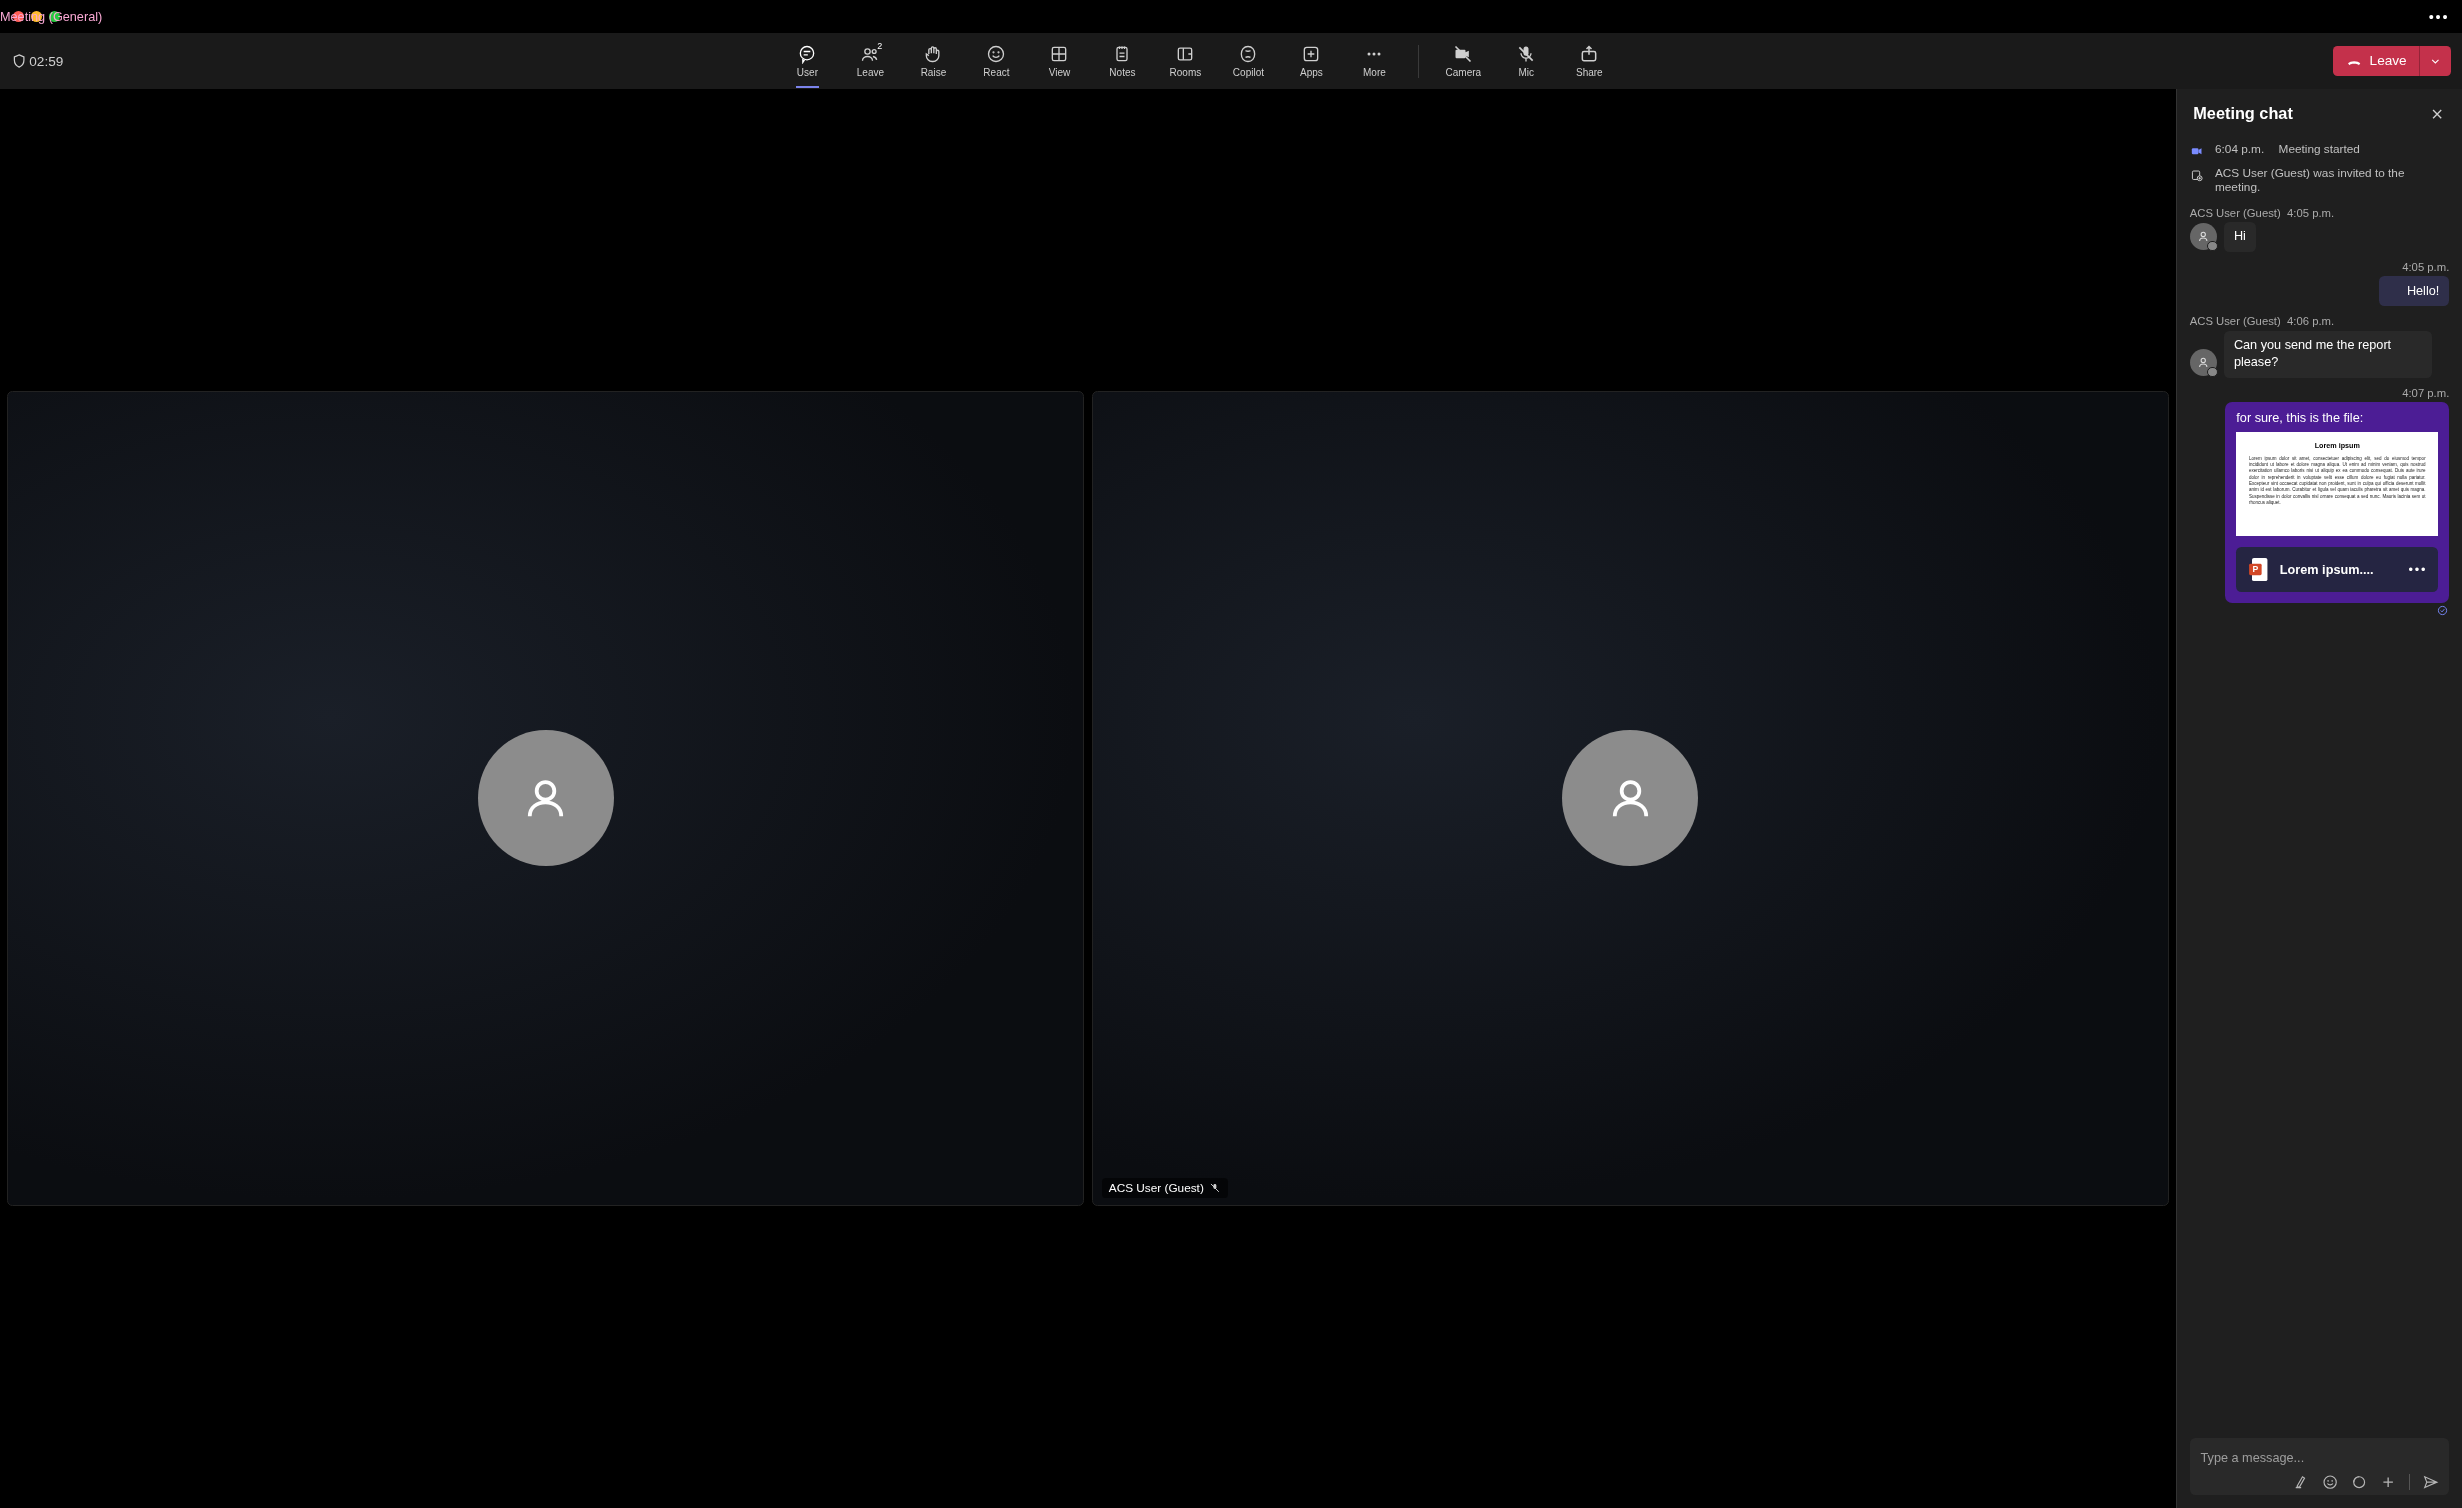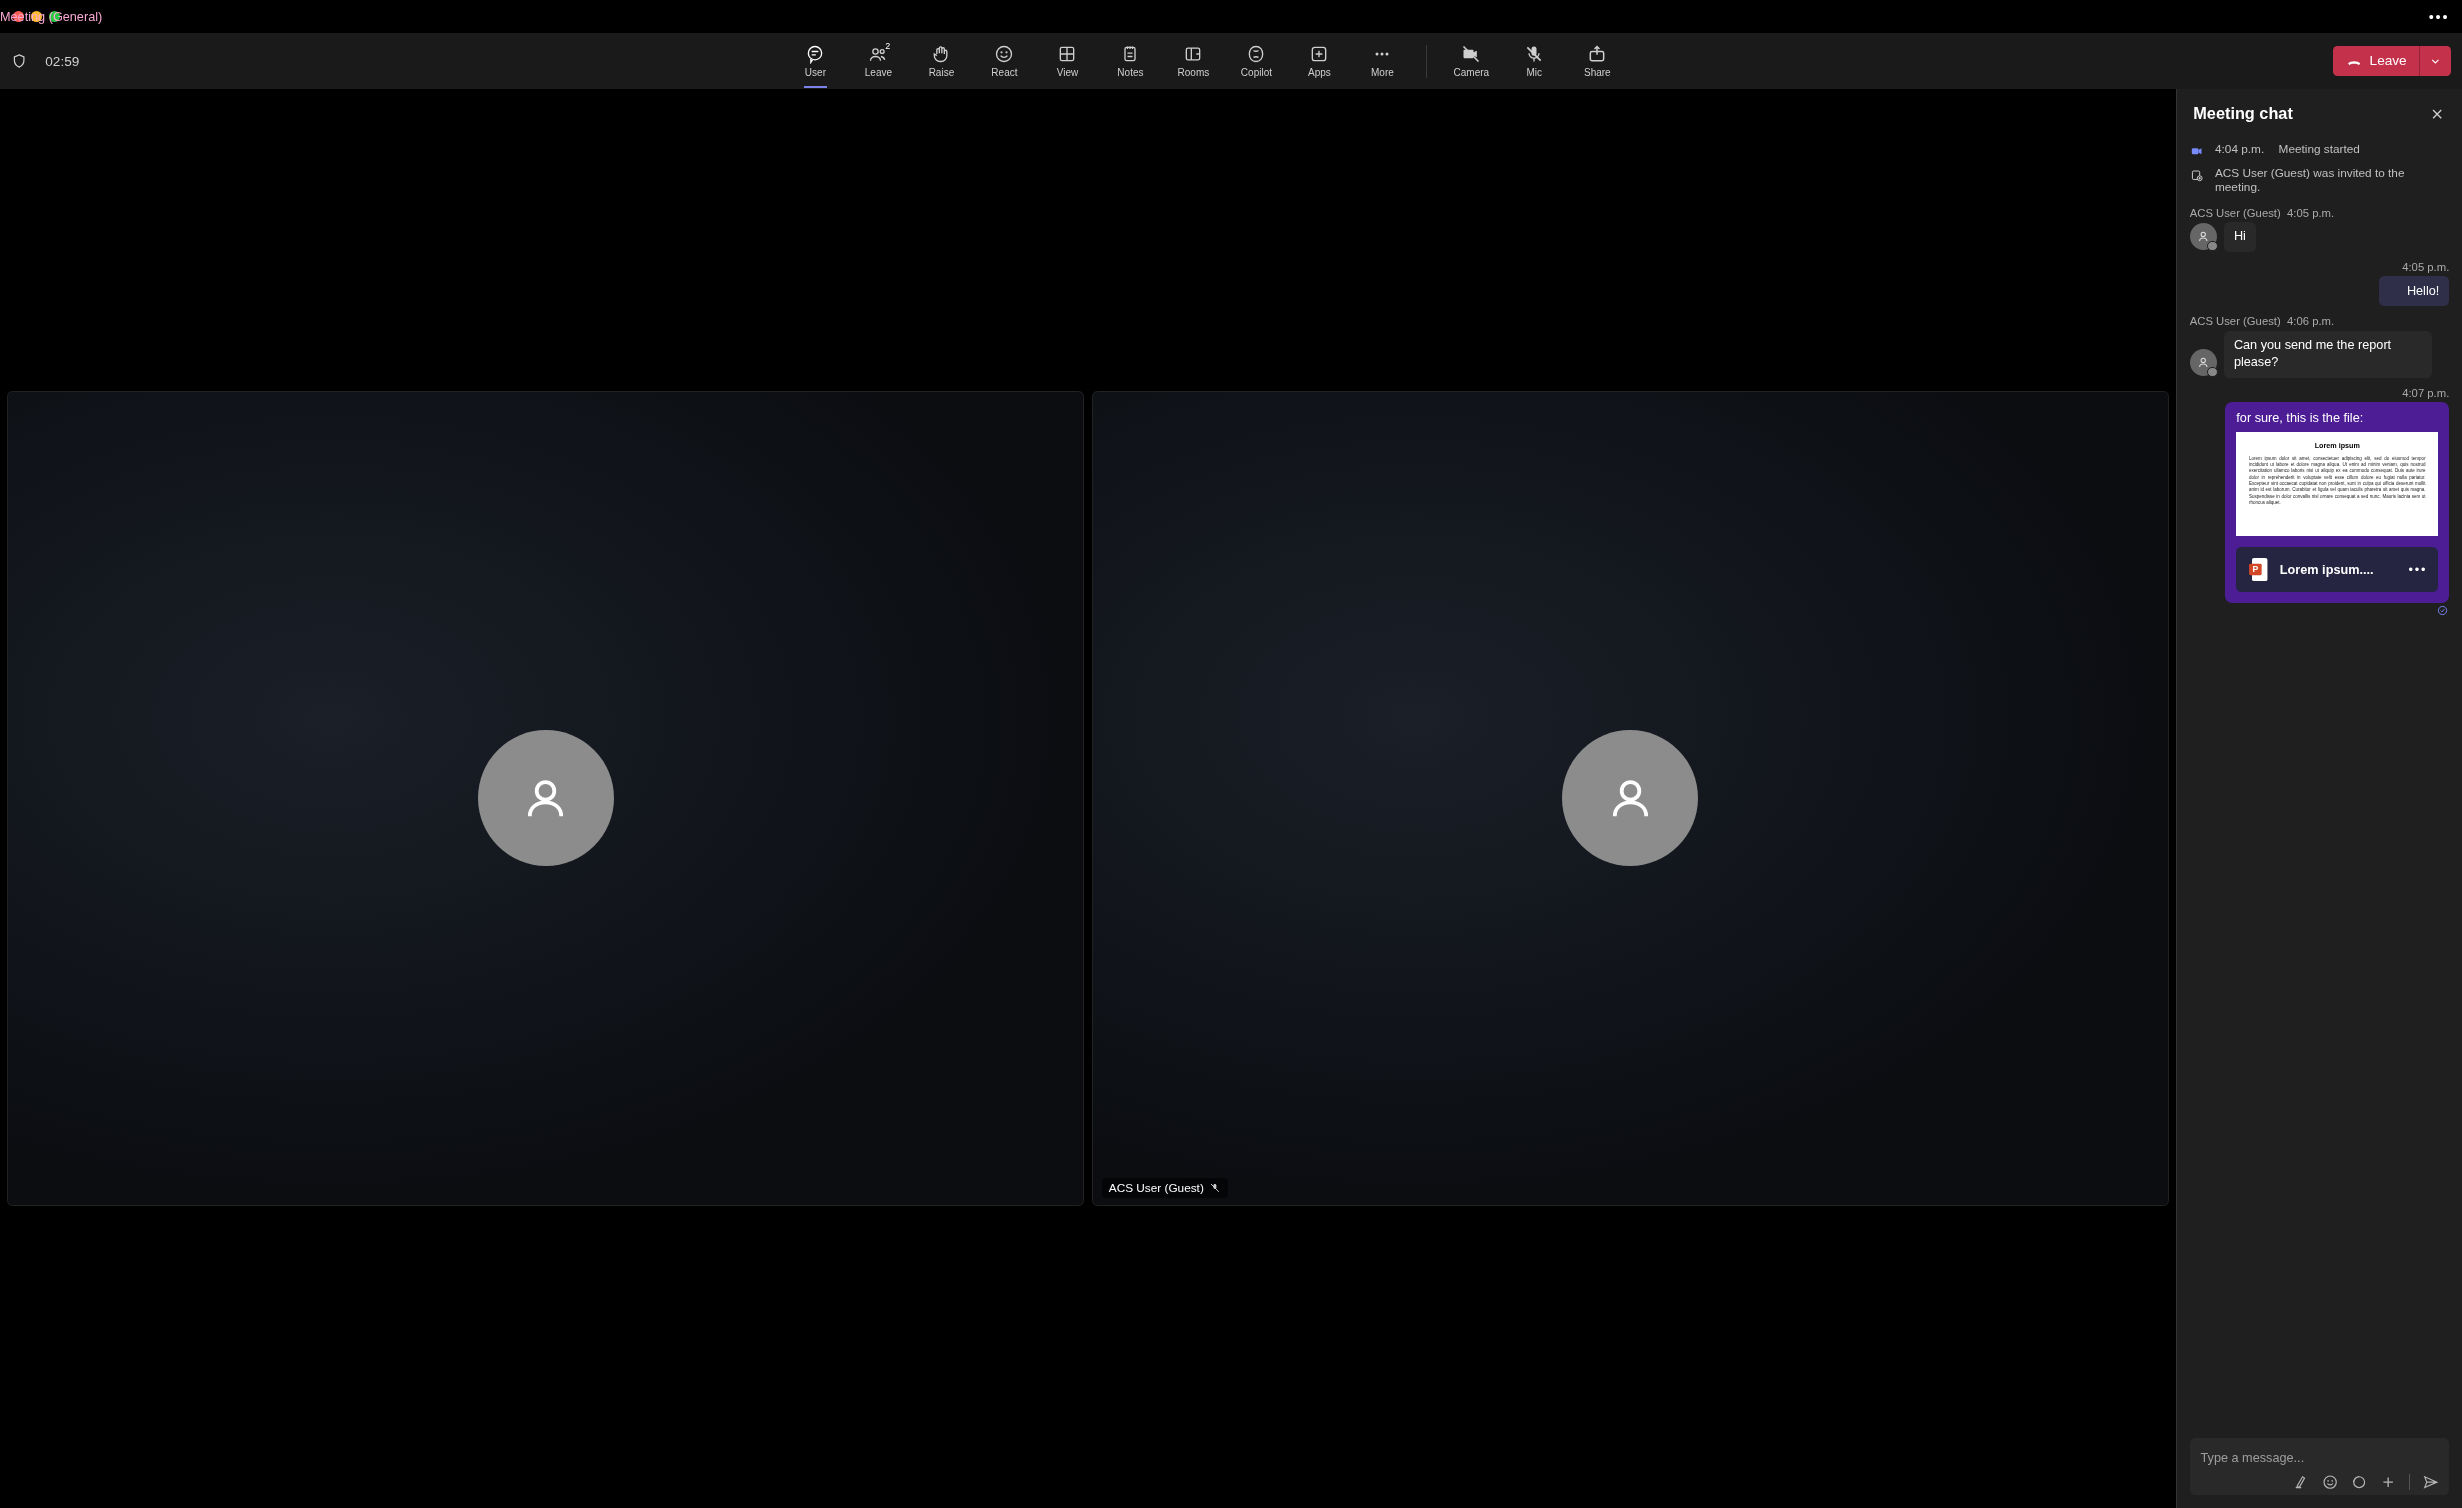--- a/index.html
+++ b/index.html
@@ -36,21 +36,21 @@
 
   
   .toolbar {
     height: 56px;
     background: #1a1a1a;
     display: flex;
     align-items: center;
     padding: 0 11px;
     gap: 11px;
   }
-  .toolbar-left { display: flex; align-items: center; gap: 18px; }
+  .toolbar-left { display: flex; align-items: center; gap: 2px; }
   .shield-icon { width: 16.3px; height: 18px; }
   .timer { color: #cfcfcf; font-size: 13.6px; }
   .toolbar-center { flex: 1; display: flex; justify-content: center; gap: 25px; align-items: center; }
   .tb-btn { display: flex; flex-direction: column; align-items: center; gap: 3.6px; cursor: pointer; min-width: 38px; position: relative; }
   .tb-btn .ic { width: 20px; height: 20px; display: flex; align-items: center; justify-content: center; }
   .tb-btn .lbl { font-size: 10px; color: #cfcfcf; }
   .tb-btn.active::after {
     content: ""; position: absolute; bottom: -10px; left: 20%; right: 20%;
     height: 2.7px; background: #7b83eb;
   }
@@ -384,21 +384,21 @@
     </div>
 
     <div class="chat-body">
       <div class="sys-row">
         <span class="sys-ic">
           <svg viewBox="0 0 24 24" width="14.5" height="14.5" fill="#7a8bff">
               <rect x="3" y="7" width="11" height="10" rx="2"></rect>
               <path d="M14 10l5-3v10l-5-3"></path>
             </svg>
         </span>
-        <span class="tm">4:04 p.m.</span>
+        <span class="tm">6:04 p.m.</span>
         <span>Meeting started</span>
       </div>
       <div class="sys-row">
         <span class="sys-ic">
           <svg viewBox="0 0 24 24" width="14.5" height="14.5" fill="none" stroke="#cfcfcf" stroke-width="1.6">
               <rect x="4" y="5" width="12" height="14" rx="2"></rect>
               <circle cx="16" cy="17" r="4" fill="#1f1f1f"></circle>
               <path d="M16 15v4M14 17h4"></path>
             </svg>
         </span>

